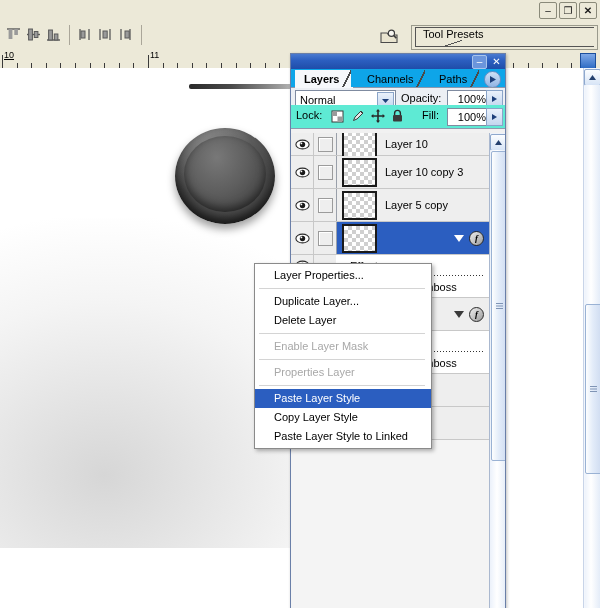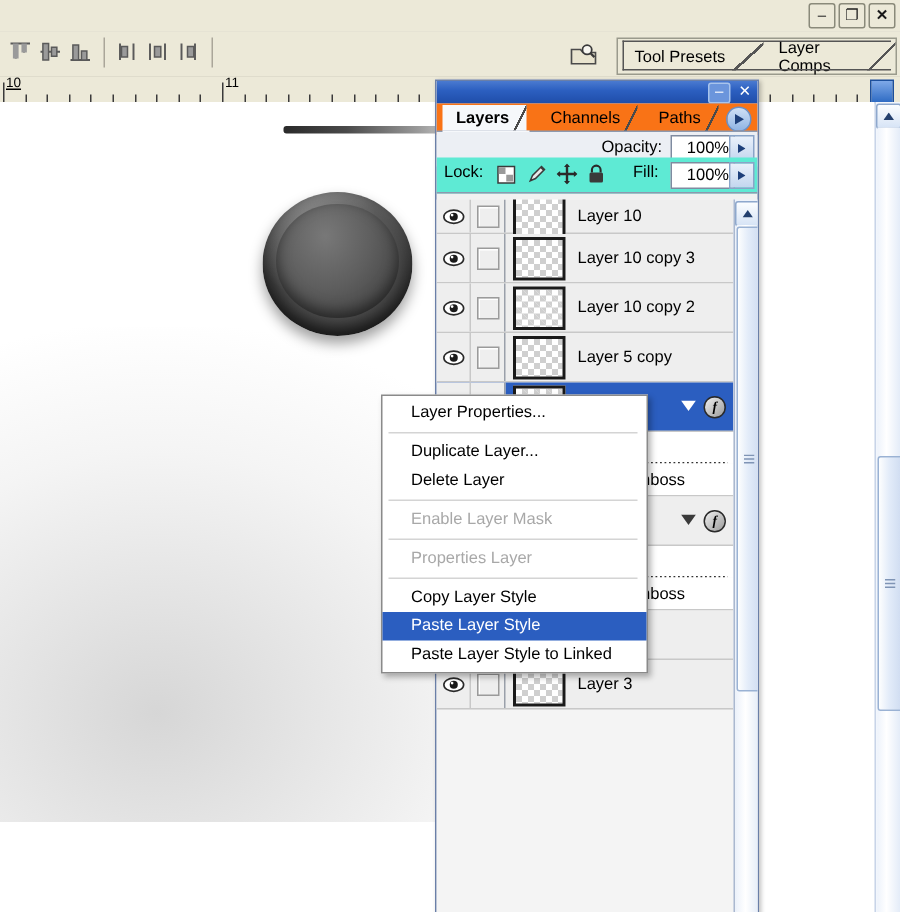--- a/index.html
+++ b/index.html
@@ -41,21 +41,21 @@
   .pw-tab{
     position:absolute;top:2px;height:19px;
     display:flex;align-items:center;
     font-size:11px;color:#000;
   }
   .pw-tab span{padding:0 4px 0 8px;}
   .pw-tab .slant{
     width:9px;height:19px;
     background:linear-gradient(to bottom right,transparent 49.5%,#555 49.5%,#555 56%,transparent 56%);
   }
-  #pw-tab-0{left:3px;}
+  #pw-tab-0{left:3px;flex-direction:column;}
   #pw-tab-1{left:99px;}
   .pw-underline{position:absolute;left:3px;top:20px;width:179px;height:1px;background:#555;}
   .pw-topline{position:absolute;left:3px;top:1px;width:179px;height:1px;background:#555;}
   .pw-leftline{position:absolute;left:3px;top:1px;width:1px;height:20px;background:#555;}
 
   
   #ruler{
     position:absolute;left:0;top:51px;width:600px;height:17px;
     background:#ece9d8;border-bottom:1px solid #9c9a8e;overflow:hidden;
   }
@@ -143,21 +143,21 @@
   #lp-titlebar{
     position:absolute;left:0;top:0;width:214px;height:15px;
     background:linear-gradient(to bottom,#4a7ad0 0%,#2c5fc0 42%,#1f4da9 100%);
   }
   #lp-title-btns{position:absolute;right:2px;top:0px;display:flex;gap:3px;align-items:center;height:15px;}
   .lpb{width:13px;height:12px;display:flex;align-items:center;justify-content:center;
        color:#fff;font-size:10px;line-height:1;}
   .lpb.min{background:#6b95dc;border:1px solid #a8c4ec;border-radius:2px;}
   #lp-tabs{
     position:absolute;left:0;top:15px;width:214px;height:20px;
-    background:#f97316;border-bottom:1px solid #9aa6bb;
+    background:#0ea5e9;border-bottom:1px solid #9aa6bb;
   }
   .lp-tab{position:absolute;top:1px;height:18px;display:flex;align-items:center;}
   .lp-tab .lbl{padding:0 3px 0 9px;font-size:11px;}
   .lp-tab.active .lbl{font-weight:bold;}
   .lp-tab .slant{width:9px;height:18px;
     background:linear-gradient(to bottom right,transparent 48%,#4a4a4a 48%,#4a4a4a 57%,transparent 57%);}
   .lp-tab.active{background:#f6f8fb;}
   #lp-tab-0{left:4px;}#lp-tab-1{left:67px;}#lp-tab-2{left:139px;}
   #lp-tab-underline{position:absolute;left:0;top:33px;width:214px;height:1px;background:#8d99ae;}
   #lp-tab-activebar{position:absolute;left:4px;top:33px;width:58px;height:2px;background:#f6f8fb;}
@@ -336,24 +336,20 @@
         <path d="M14.7 8.5l2.6 2.6" stroke="#3a3a3a" stroke-width="1.6"></path>
       </svg>
     </span>
   </div>
 
   <div id="palette-well">
     <div class="pw-topline"></div>
     <div class="pw-leftline"></div>
     <div class="pw-tab" id="pw-tab-0">
       <span>Tool Presets</span>
-      <span class="slant"></span>
-    </div>
-    <div class="pw-tab" id="pw-tab-1">
-      <span>Layer Comps</span>
       <span class="slant"></span>
     </div>
     <div class="pw-underline"></div>
   </div>
 </div>
 
 <div id="ruler">
   <div id="ruler-ticks">
       <div class="rtick major" style="left: 2px;"></div>
       <div class="rtick minor" style="left: 16.6px;"></div>
@@ -454,20 +450,28 @@
     <div id="lp-menu-btn">
       <svg width="6" height="7" viewBox="0 0 6 7">
           <path d="M0 0l6 3.5L0 7z" fill="#1d3f7a"></path>
         </svg>
     </div>
   </div>
   <div id="lp-tab-underline"></div>
   <div id="lp-tab-activebar"></div>
 
   <div id="lp-blendrow">
+    <div class="combo">
+      <span class="txt">Normal</span>
+      <span class="arrow">
+        <svg width="7" height="4" viewBox="0 0 7 4">
+            <path d="M0 0h7L3.5 4z" fill="#1d3f7a"></path>
+          </svg>
+      </span>
+    </div>
     <span class="fieldlabel" style="left:110px;">Opacity:</span>
     <div class="numfield" style="left:156px;">
       <span>100%</span>
     </div>
     <div class="spin" style="left:195px;">
       <svg width="5" height="6" viewBox="0 0 5 6">
           <path d="M0 0l5 3-5 3z" fill="#1d3f7a"></path>
         </svg>
     </div>
   </div>
@@ -553,34 +557,20 @@
           <svg width="15" height="11" viewBox="0 0 15 11">
             <ellipse cx="7.5" cy="5.5" rx="6.6" ry="4.4" fill="#fff" stroke="#2a2a2a" stroke-width="1.1"></ellipse>
             <circle cx="7.5" cy="5.5" r="2.7" fill="#1a1a1a"></circle>
             <circle cx="6.4" cy="4.4" r="0.9" fill="#fff"></circle>
           </svg>
         </div>
         <div class="linkcell">
           <span class="linkbox"></span>
         </div>
         <div class="thumb"></div>
-        <div class="lname">Layer 10 copy 2</div>
-      </div>
-      <div class="lrow">
-        <div class="eyecell">
-          <svg width="15" height="11" viewBox="0 0 15 11">
-            <ellipse cx="7.5" cy="5.5" rx="6.6" ry="4.4" fill="#fff" stroke="#2a2a2a" stroke-width="1.1"></ellipse>
-            <circle cx="7.5" cy="5.5" r="2.7" fill="#1a1a1a"></circle>
-            <circle cx="6.4" cy="4.4" r="0.9" fill="#fff"></circle>
-          </svg>
-        </div>
-        <div class="linkcell">
-          <span class="linkbox"></span>
-        </div>
-        <div class="thumb"></div>
         <div class="lname">Layer 5 copy</div>
       </div>
       <div class="lrow sel">
         <div class="eyecell">
           <svg width="15" height="11" viewBox="0 0 15 11">
             <ellipse cx="7.5" cy="5.5" rx="6.6" ry="4.4" fill="#fff" stroke="#2a2a2a" stroke-width="1.1"></ellipse>
             <circle cx="7.5" cy="5.5" r="2.7" fill="#1a1a1a"></circle>
             <circle cx="6.4" cy="4.4" r="0.9" fill="#fff"></circle>
           </svg>
         </div>
@@ -716,16 +706,16 @@
 <div id="ctx-menu">
     <div class="mi">Layer Properties...</div>
     <div class="msep"></div>
     <div class="mi">Duplicate Layer...</div>
     <div class="mi">Delete Layer</div>
     <div class="msep"></div>
     <div class="mi disabled">Enable Layer Mask</div>
     <div class="msep"></div>
     <div class="mi disabled">Properties Layer</div>
     <div class="msep"></div>
+    <div class="mi hl">Paste Layer Style</div>
     <div class="mi">Copy Layer Style</div>
-    <div class="mi hl">Paste Layer Style</div>
     <div class="mi">Paste Layer Style to Linked</div>
   </div>
 
 </body></html>

